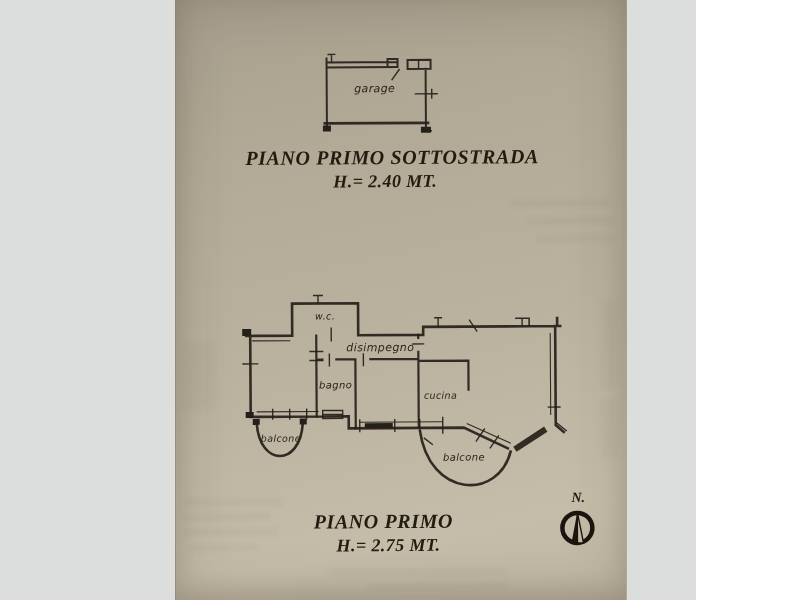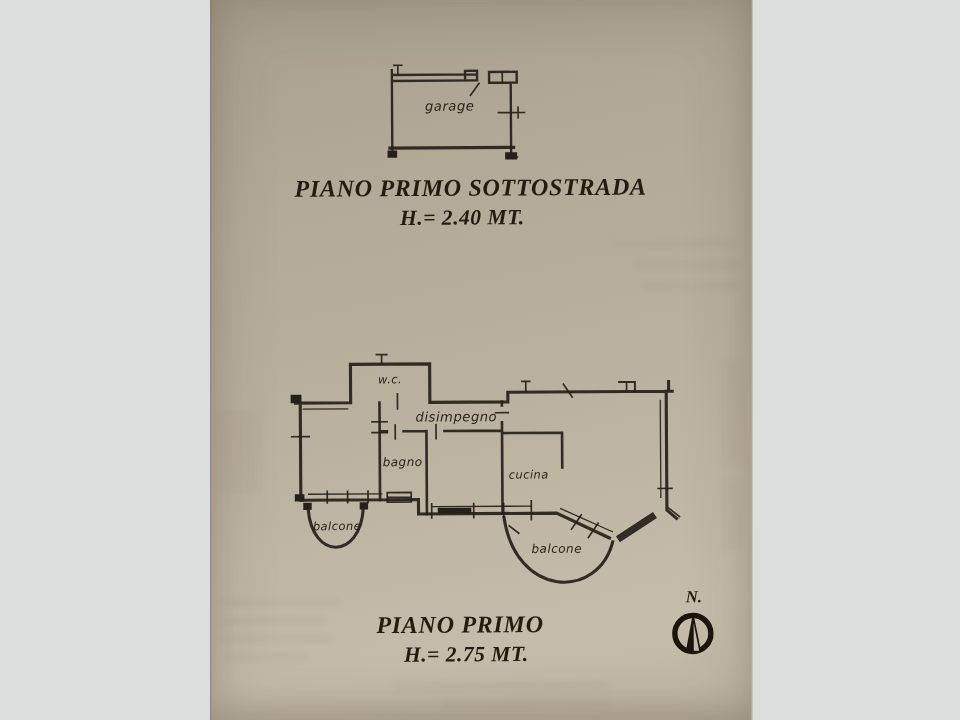--- a/index.html
+++ b/index.html
@@ -1,16 +1,16 @@
 <!DOCTYPE html>
 <html><head>
 <meta charset="utf-8">
 <style>
   html,body{margin:0;padding:0;width:800px;height:600px;overflow:hidden;}
-  .stage{position:relative;width:800px;height:600px;background:#dcdede;font-family:"Liberation Serif",serif;}
+  .stage{position:relative;width:696px;height:600px;background:#dcdede;font-family:"Liberation Serif",serif;}
   .photo{position:absolute;left:175px;top:0;width:450px;height:600px;
     background:linear-gradient(168deg,#a89f8e 0%,#b2a996 25%,#bab19e 55%,#c5bca9 85%,#c0b7a4 100%);
     box-shadow:inset 0 0 55px rgba(70,60,42,.22), inset 0 -10px 20px rgba(70,60,42,.14);
     border-left:1px solid rgba(100,90,72,.45);border-right:1px solid rgba(150,142,125,.4);}
   .tilt{position:absolute;left:0;top:0;width:450px;height:600px;transform:rotate(-0.35deg);}
   svg{position:absolute;left:0;top:0;}
   .caption{position:absolute;text-align:center;color:#241c10;font-weight:bold;font-style:italic;
     font-family:"Liberation Serif",serif;white-space:nowrap;}
   .cap-title-1{left:30px;top:146px;width:374px;font-size:20px;letter-spacing:.6px;}
   .cap-h-1{left:30px;top:171px;width:360px;font-size:18px;letter-spacing:.4px;}

